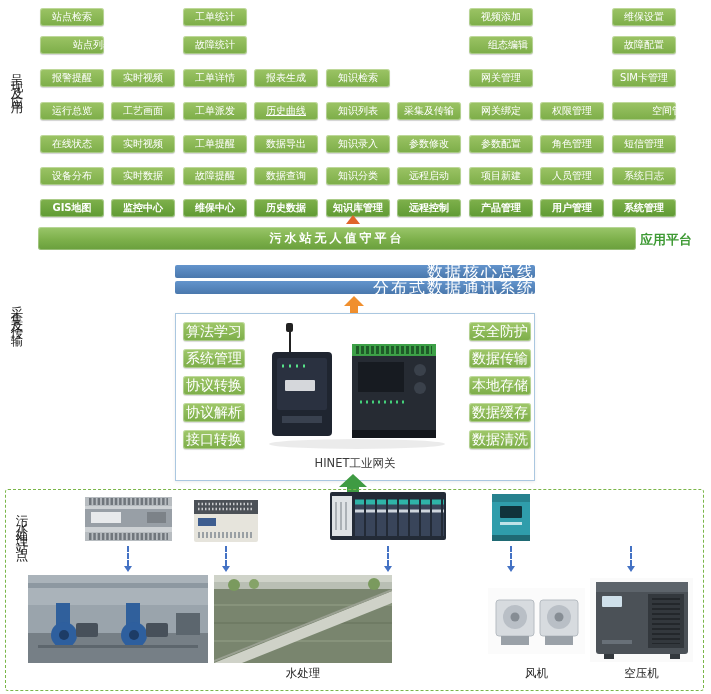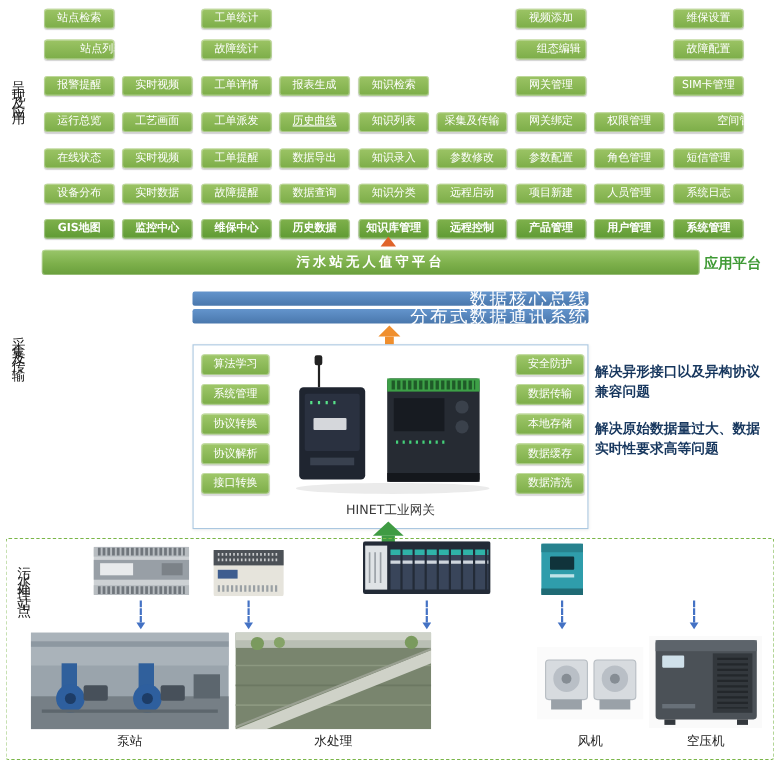--- a/index.html
+++ b/index.html
@@ -25,21 +25,21 @@
   .bus-bar{position:absolute;left:175px;width:360px;height:13px;line-height:13px;text-align:right;
         color:#fff;font-size:16px;letter-spacing:2px;border-radius:2px;
         background:linear-gradient(180deg,#6394cc 0%,#4a78ad 100%);}
   .oarrow-head{position:absolute;left:344px;top:296px;width:0;height:0;
         border-left:10px solid transparent;border-right:10px solid transparent;
         border-bottom:10px solid #f08f2e;}
   .oarrow-stem{position:absolute;left:350px;top:306px;width:8px;height:8px;background:#f08f2e;}
   .gateway-box{position:absolute;left:175px;top:313px;width:360px;height:168px;background:#fff;
         border:1px solid #aac7e0;box-sizing:border-box;box-shadow:0 1px 3px rgba(0,0,0,.08);}
   .feat{position:absolute;width:62px;height:19px;line-height:19px;text-align:center;color:#fff;
-        font-size:10px;border-radius:3px;
+        font-size:14px;border-radius:3px;
         background:linear-gradient(180deg,#a0c86b 0%,#7cad48 100%);
         box-shadow:inset 0 0 0 1px rgba(255,255,255,.35),0 1px 1px rgba(0,0,0,.15);}
   .gw-caption{position:absolute;left:175px;top:456px;width:360px;text-align:center;
         font-size:11.5px;color:#3a3a3a;}
   .notes{position:absolute;left:541px;top:329px;width:162px;color:#17375e;font-weight:bold;
         font-size:12.5px;line-height:1.45;}
   .notes p{margin:0 0 16px 0;}
   .garrow-head{position:absolute;left:339px;top:474px;width:0;height:0;
         border-left:14px solid transparent;border-right:14px solid transparent;
         border-bottom:13px solid #3f9b43;}
@@ -154,24 +154,20 @@
       <line x1="104" y1="32" x2="180" y2="32" stroke="#1f5a28" stroke-width="8" stroke-dasharray="3 2"></line>
       <rect x="106" y="44" width="46" height="30" fill="#171b21"></rect>
       <circle cx="168" cy="52" r="6" fill="#3a414b"></circle>
       <circle cx="168" cy="70" r="6" fill="#3a414b"></circle>
       <line x1="108" y1="84" x2="152" y2="84" stroke="#44d07a" stroke-width="3" stroke-dasharray="2 4"></line>
       <rect x="100" y="112" width="84" height="8" fill="#14171c"></rect>
     </svg>
   </div>
   <div class="gw-caption">HINET工业网关</div>
 
-  <div class="notes">
-    <p>解决异形接口以及异构协议兼容问题</p>
-    <p>解决原始数据量过大、数据实时性要求高等问题</p>
-  </div>
 
   <div class="garrow-head"></div>
   <div class="garrow-stem"></div>
 
   <div class="dashed-box"></div>
   <div class="side-label" style="left:13px;top:504px">污水处理站点</div>
 
   <div class="img-holder" style="left:85px;top:497px">
     <svg width="87" height="44" xmlns="http://www.w3.org/2000/svg">
       <rect width="87" height="44" rx="2" fill="#cdd1d4"></rect>
@@ -275,18 +271,17 @@
       <rect x="6" y="4" width="92" height="10" fill="#5d646b"></rect>
       <rect x="58" y="16" width="36" height="54" fill="#33383d"></rect>
       <line x1="76" y1="20" x2="76" y2="66" stroke="#23272b" stroke-width="28" stroke-dasharray="2 3"></line>
       <rect x="12" y="18" width="20" height="11" rx="1" fill="#cfe0ea"></rect>
       <rect x="12" y="62" width="30" height="4" fill="#687078"></rect>
       <rect x="14" y="76" width="10" height="5" fill="#33383d"></rect>
       <rect x="80" y="76" width="10" height="5" fill="#33383d"></rect>
     </svg>
   </div>
 
-  <div class="fac-label" style="left:28px;width:180px">泵站</div>
   <div class="fac-label" style="left:214px;width:178px">水处理</div>
   <div class="fac-label" style="left:488px;width:97px">风机</div>
   <div class="fac-label" style="left:590px;width:103px">空压机</div>
 
 </div>
 
 </body></html>

